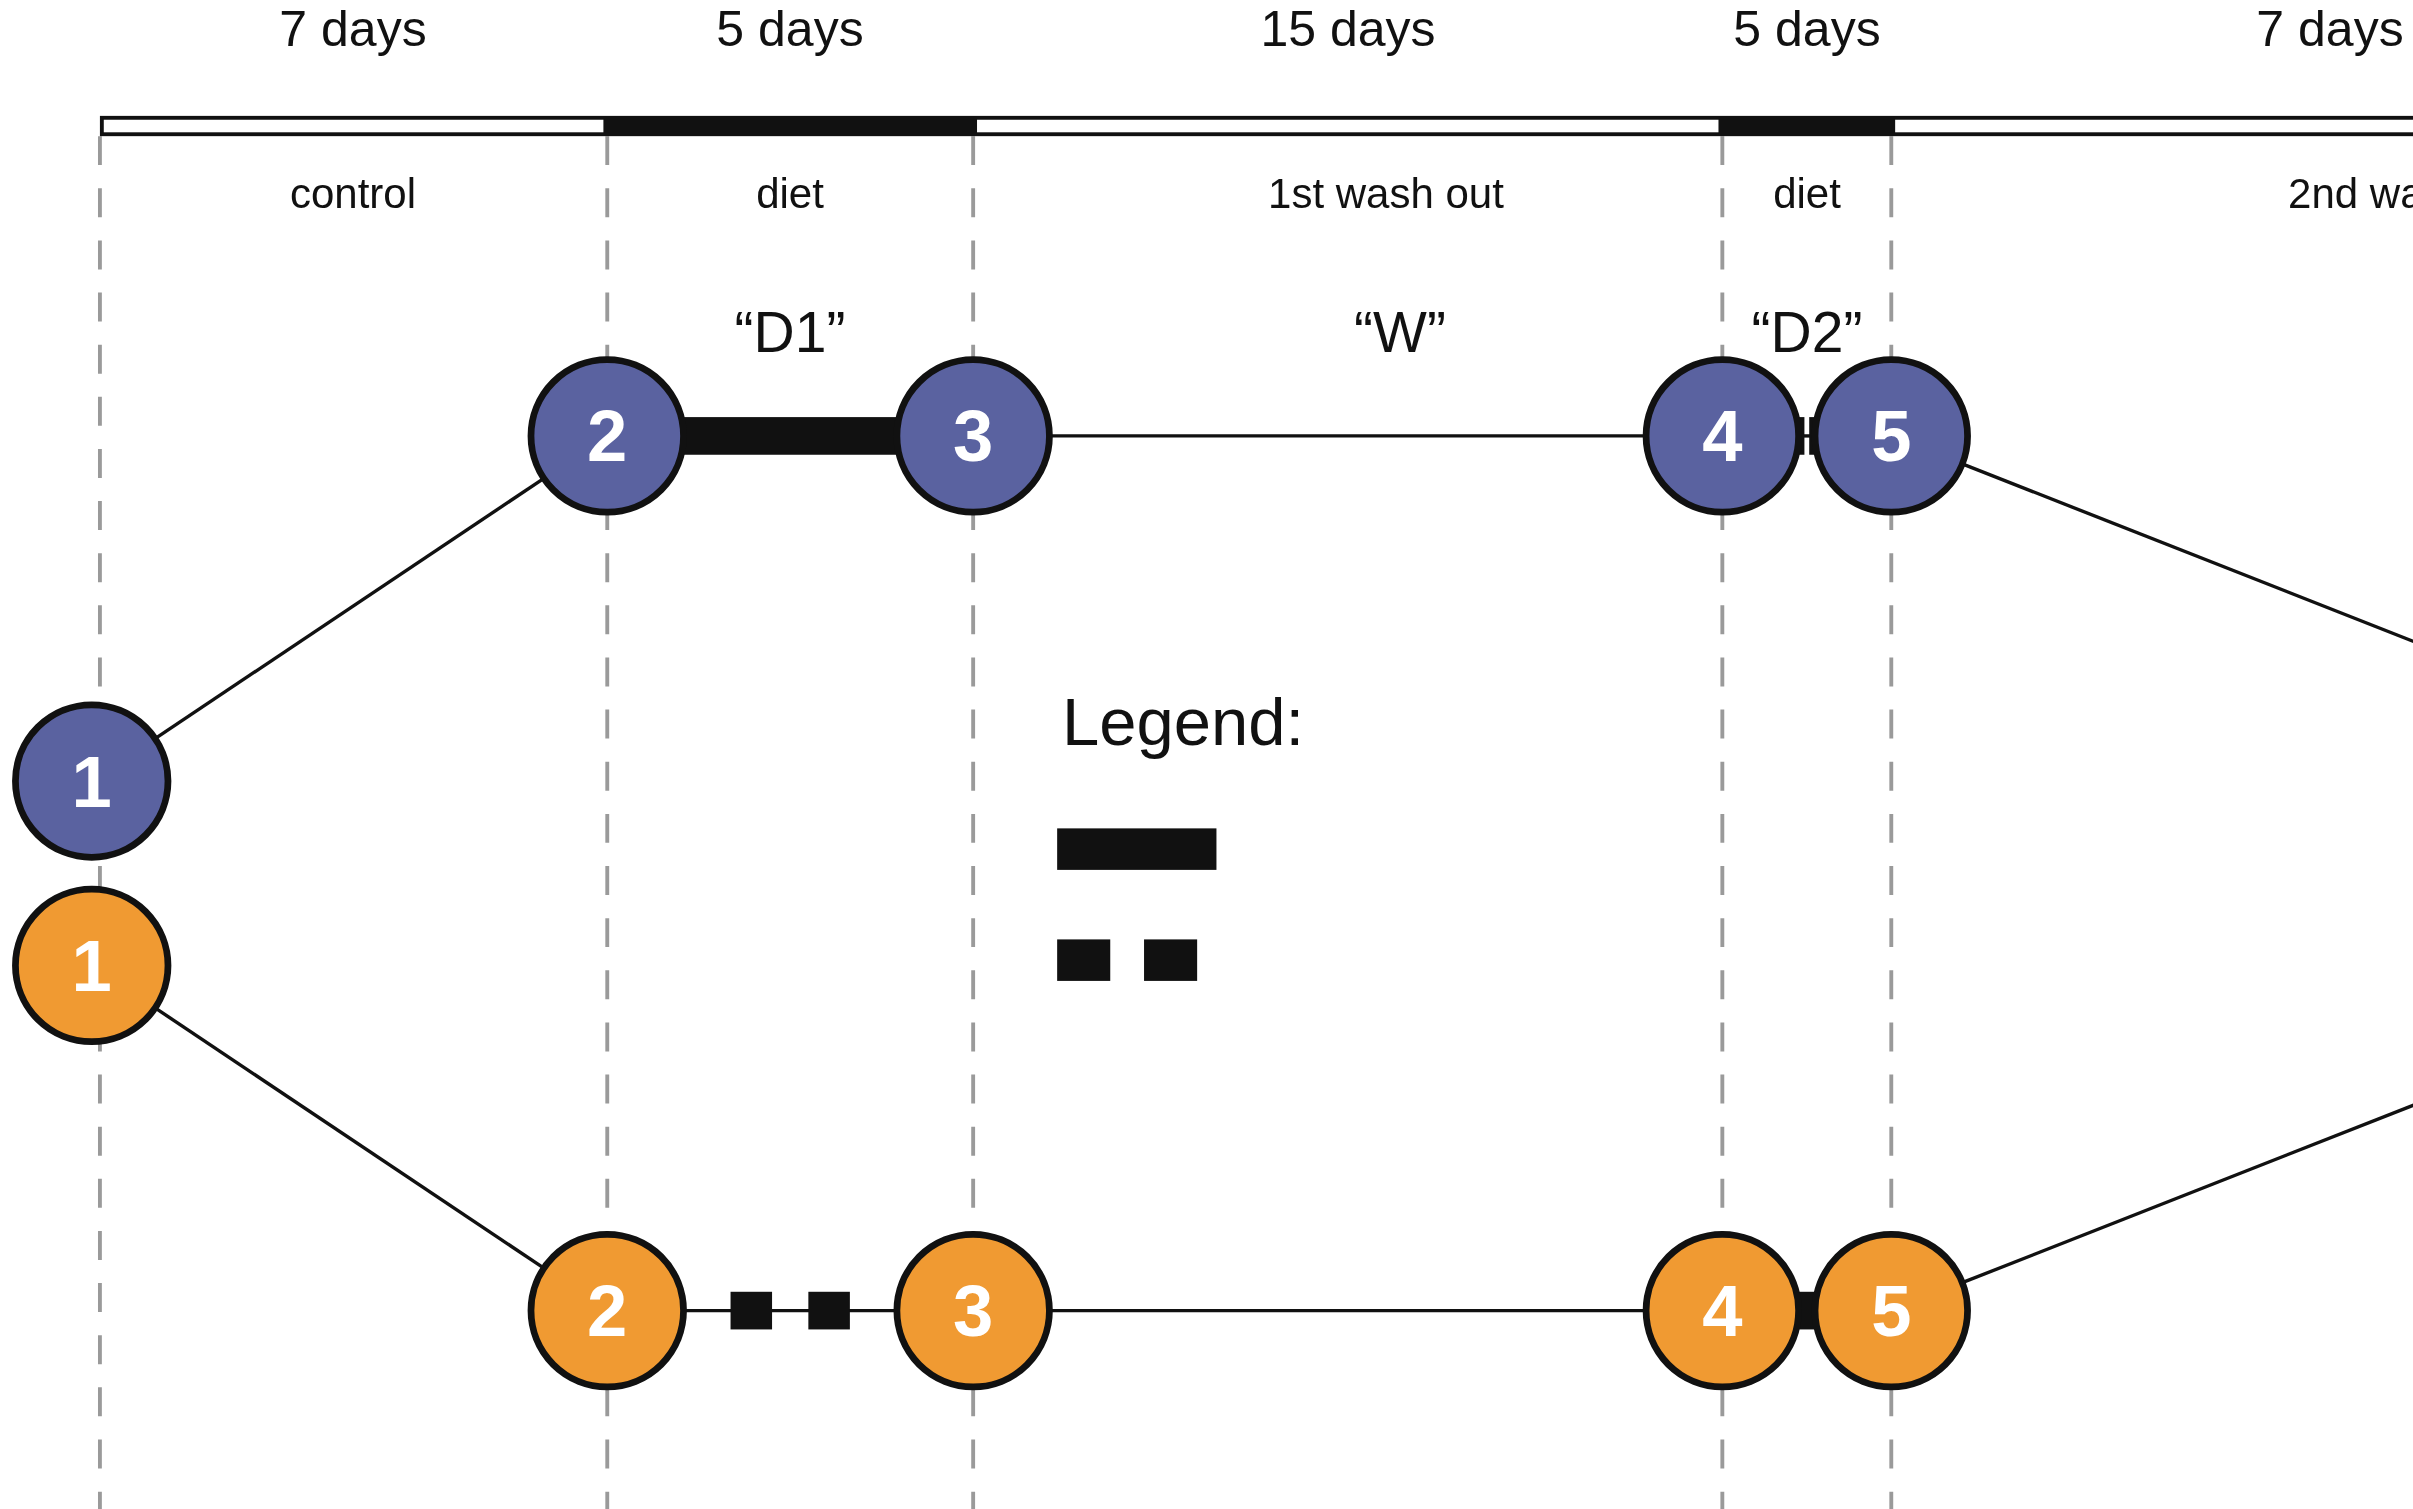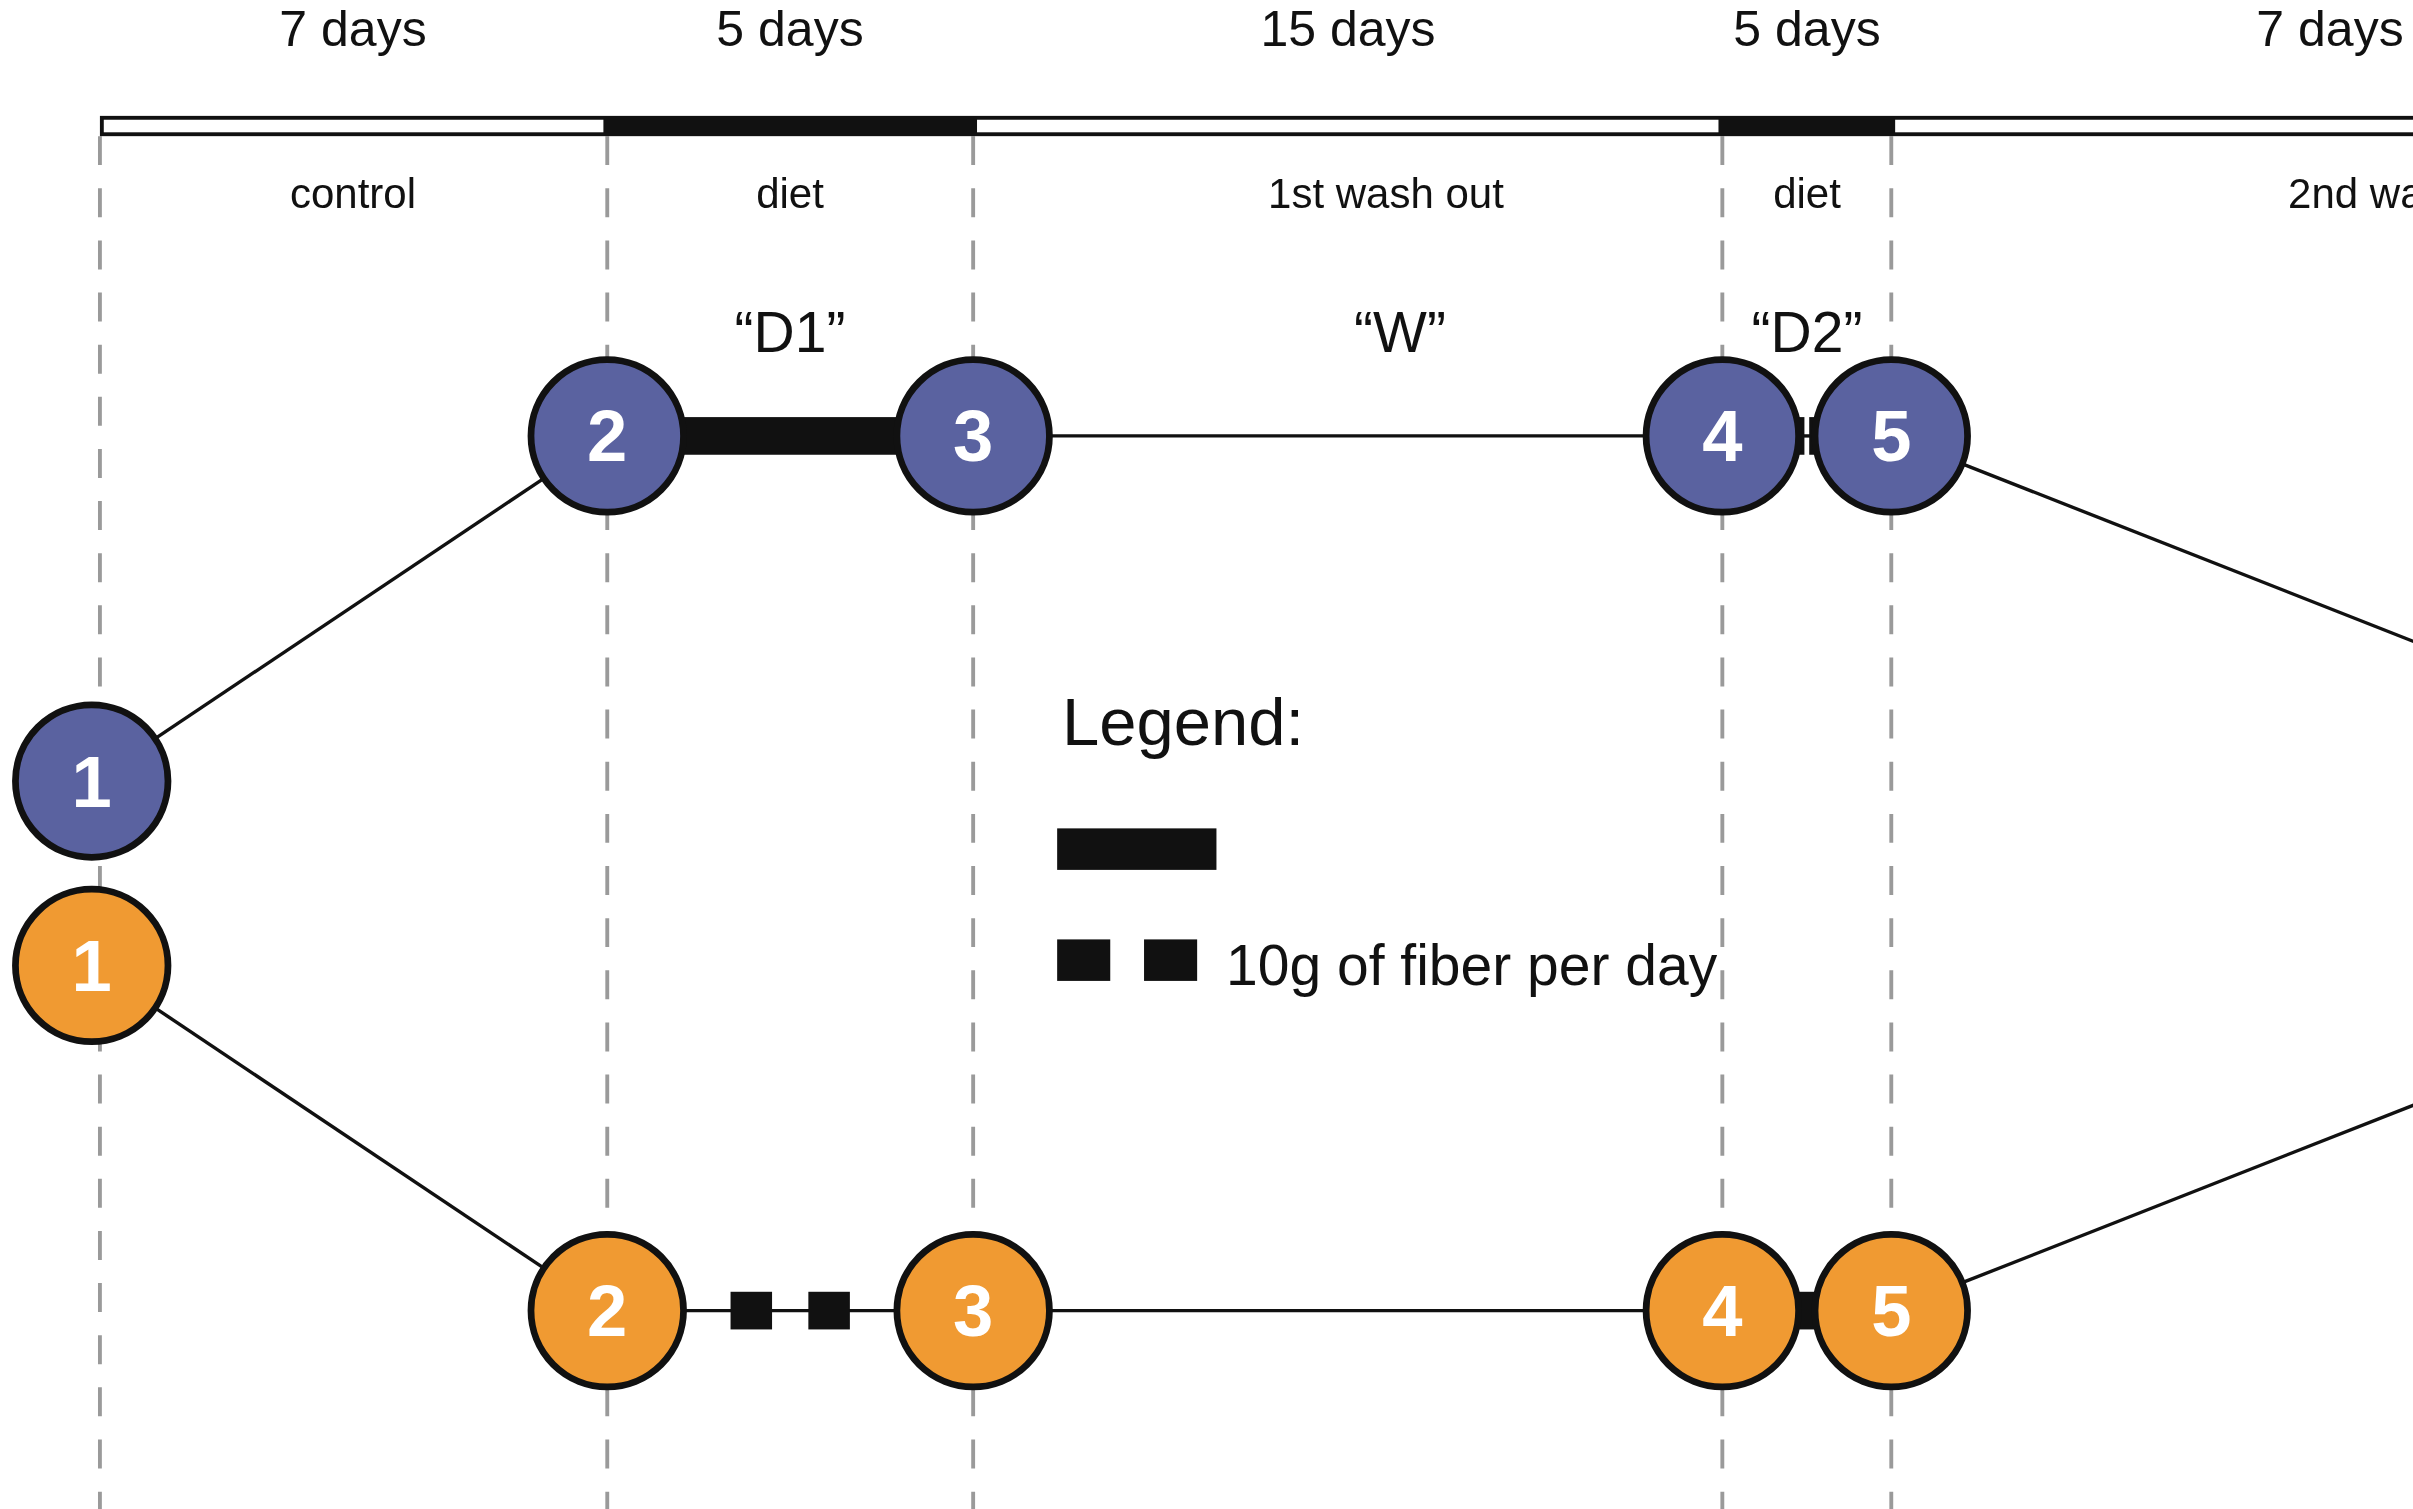--- a/index.html
+++ b/index.html
@@ -128,16 +128,15 @@
   <div class="txt period-name" style="left:790px;top:170px;">diet</div>
   <div class="txt period-name" style="left:1348px;top:170px;margin-left:38px;">1st wash out</div>
   <div class="txt period-name" style="left:1807px;top:170px;">diet</div>
   <div class="txt period-name" style="left:2413px;top:170px;">2nd wash out</div>
 
   <div class="txt phase-code" style="left:790px;top:299px;">“D1”</div>
   <div class="txt phase-code" style="left:1400px;top:299px;">“W”</div>
   <div class="txt phase-code" style="left:1807px;top:299px;">“D2”</div>
 
   <div class="txt legend-title" style="left:1062px;top:683px;">Legend:</div>
-  <div class="txt legend-label" style="left:1226px;top:932px;">10g of fiber per day</div>
 
 </div>
 
 
 </body></html>

